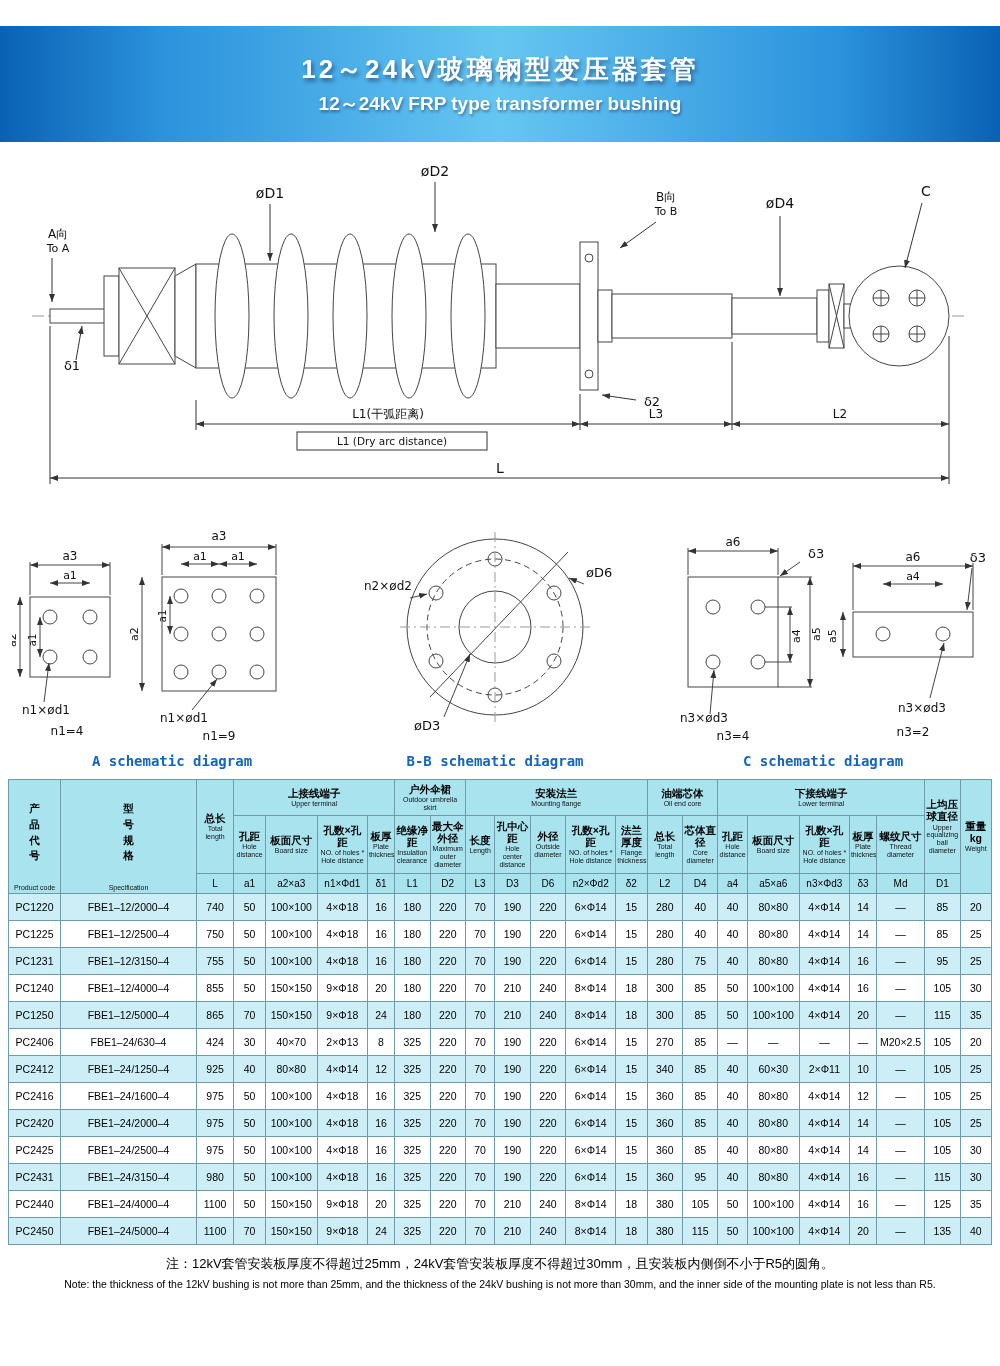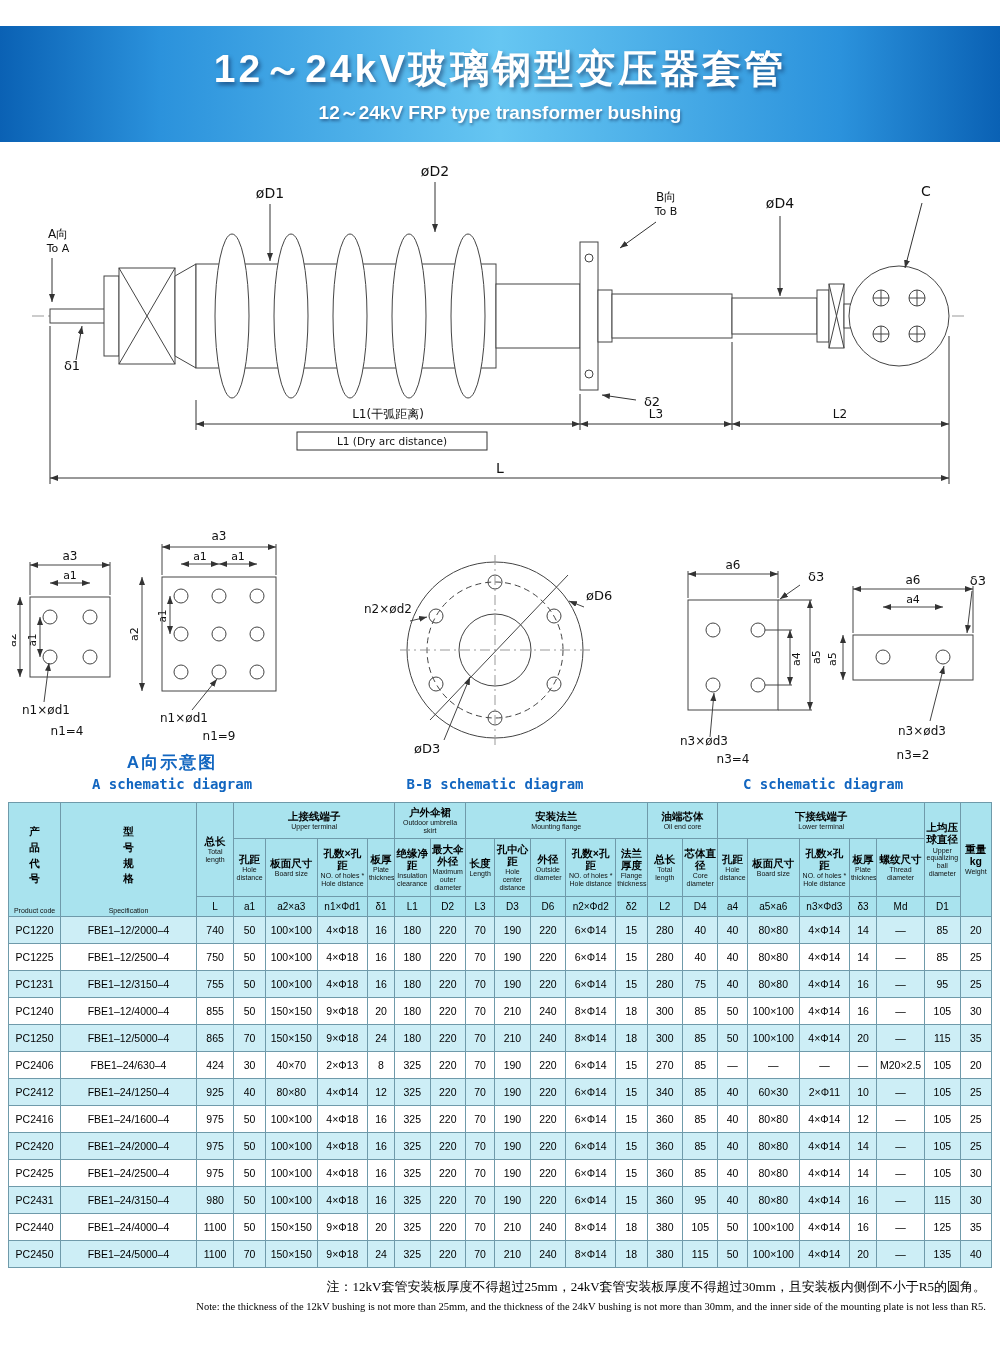--- a/index.html
+++ b/index.html
@@ -7,40 +7,40 @@
   body {
     width:1000px; height:1366px; background:#fff; overflow:hidden;
     font-family:"Liberation Sans","DejaVu Sans",sans-serif; color:#000;
   }
   .page-header {
     margin-top:26px; height:116px;
     display:flex; flex-direction:column; align-items:center; justify-content:center;
     background:linear-gradient(90deg,#0a61b4 0%,#2b92dc 16%,#66c6f2 50%,#2b92dc 84%,#0a61b4 100%);
     color:#fff;
   }
-  .title-zh { font-size:39px; font-weight:bold; letter-spacing:3px; text-shadow:2px 3px 4px rgba(0,0,40,.45); }
+  .title-zh { font-size:26px; font-weight:bold; letter-spacing:3px; text-shadow:2px 3px 4px rgba(0,0,40,.45); }
   .title-en { font-size:19px; font-weight:bold; margin-top:4px; text-shadow:1px 2px 3px rgba(0,0,40,.4); }
   .drawing-section { text-align:center; margin-top:4px; }
   svg text { font-family:"DejaVu Sans",sans-serif; fill:#111; }
   .schematics { display:flex; justify-content:space-between; align-items:flex-end; padding:0 12px; margin-top:2px; }
   .schem { text-align:center; }
   .cap-zh { color:#1266c0; font-size:17px; font-weight:bold; letter-spacing:2px; }
   .cap-en { color:#1266c0; font-size:14px; font-weight:bold; font-family:"DejaVu Sans Mono","Liberation Mono",monospace; margin-top:2px; }
   .table-wrap { margin:10px 8px 0; }
   table { border-collapse:collapse; width:984px; table-layout:fixed; }
   th,td { border:1px solid #6f9aaa; text-align:center; vertical-align:middle; padding:1px; overflow:hidden; }
   thead th { background:#a9e3ee; }
   .zh { font-size:10.5px; font-weight:bold; color:#000; line-height:1.15; }
   .en { font-size:7px; font-weight:normal; color:#111; line-height:1.1; margin-top:1px; }
   .sym { font-size:10px; font-weight:normal; height:20px; background:#a9e3ee; }
   .vert { width:13px; margin:20px auto; word-break:break-all; line-height:1.5; }
   tbody td { font-size:10.5px; height:27px; }
   tbody tr:nth-child(odd) td { background:#cdeef6; }
   tbody tr:nth-child(even) td { background:#ffffff; }
-  .notes { margin:10px 14px 0; text-align:right;font-family:Liberation Serif, serif; }
+  .notes { margin:10px 14px 0; text-align:center; }
   .note-zh { font-size:13px; }
   .note-en { font-size:10.5px; margin-top:5px; }
 </style>
 </head>
 <body>
 
 <div class="page-header">
   <div class="title-zh">12～24kV玻璃钢型变压器套管</div>
   <div class="title-en">12～24kV FRP type transformer bushing</div>
 </div>
@@ -180,21 +180,20 @@
       <text x="10" y="192" font-size="12">n1×ød1</text>
       <text x="55" y="213" text-anchor="middle" font-size="12">n1=4</text>
       <text x="207" y="18" text-anchor="middle" font-size="12">a3</text>
       <text x="188" y="38" text-anchor="middle" font-size="11">a1</text>
       <text x="226" y="38" text-anchor="middle" font-size="11">a1</text>
       <text transform="translate(126,112) rotate(-90)" text-anchor="middle" font-size="11">a2</text>
       <text transform="translate(154,94) rotate(-90)" text-anchor="middle" font-size="10">a1</text>
       <text x="148" y="200" font-size="12">n1×ød1</text>
       <text x="207" y="218" text-anchor="middle" font-size="12">n1=9</text>
     </svg>
-    <div class="cap-zh">A向示意图</div>
     <div class="cap-en">A schematic diagram</div>
   </div>
 
   <div class="schem">
     <svg viewBox="0 0 270 225" width="270" height="225">
       <defs>
           <marker id="arrB" markerWidth="9" markerHeight="8" refX="8" refY="3" orient="auto-start-reverse">
             <path d="M0,0 L8,3 L0,6 Z" fill="#333"></path>
           </marker>
         </defs>

